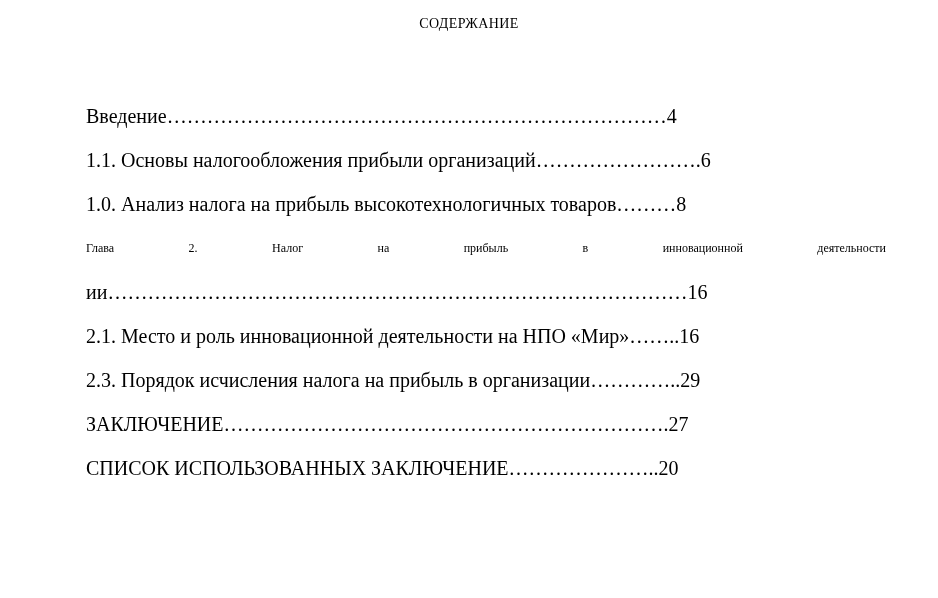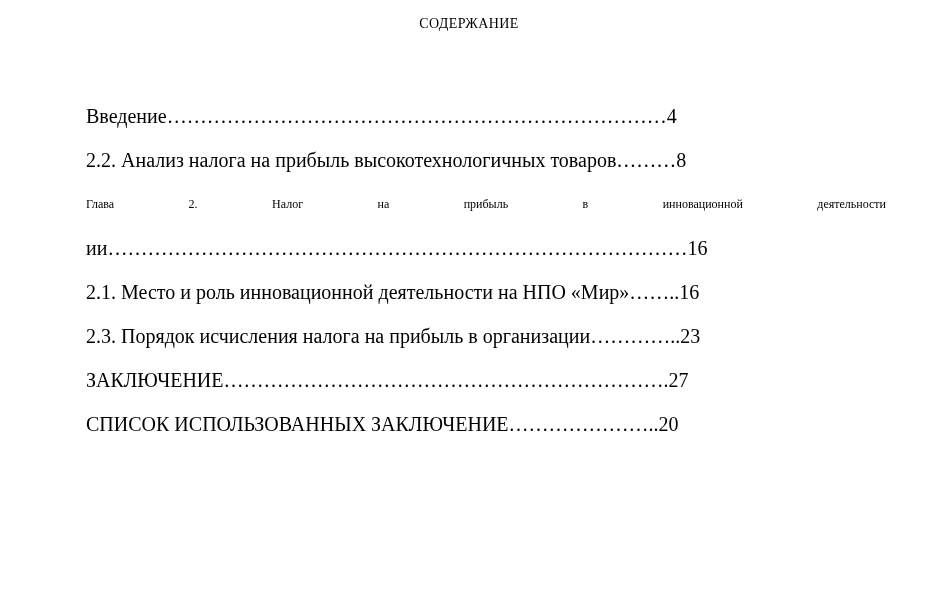--- a/index.html
+++ b/index.html
@@ -75,37 +75,40 @@
 
   <div class="doc-title">СОДЕРЖАНИЕ</div>
 
   <div class="toc">
 
     <div class="toc-entry">
       <span>Введение</span><span class="leader">…………………………………………………………………</span><span class="pageno">4</span>
     </div>
 
 
+    <div class="toc-entry">
+      <span>1.1. Основы налогообложения прибыли организаций</span><span class="leader">…………………….</span><span class="pageno">6</span>
+    </div>
 
     <div class="toc-entry">
-      <span>2.2. Анализ налога на прибыль высокотехнологичных товаров</span><span class="leader">………</span><span class="pageno">8</span>
+      <span>1.0. Анализ налога на прибыль высокотехнологичных товаров</span><span class="leader">………</span><span class="pageno">8</span>
     </div>
 
     <div class="toc-entry wrap">
       <span class="line1">Глава 2. Налог на прибыль в инновационной деятельности</span>
       <span class="line2"><span>организации</span><span class="leader">……………………………………………………………………………</span><span class="pageno">16</span></span>
     </div>
 
     <div class="toc-entry">
       <span>2.1. Место и роль инновационной деятельности на НПО «Мир»</span><span class="leader">……..</span><span class="pageno">16</span>
     </div>
 
 
     <div class="toc-entry">
-      <span>2.3. Порядок исчисления налога на прибыль в организации</span><span class="leader">…………..</span><span class="pageno">23</span>
+      <span>2.3. Порядок исчисления налога на прибыль в организации</span><span class="leader">…………..</span><span class="pageno">29</span>
     </div>
 
     <div class="toc-entry">
       <span>ЗАКЛЮЧЕНИЕ</span><span class="leader">………………………………………………………….</span><span class="pageno">27</span>
     </div>
 
     <div class="toc-entry">
       <span>СПИСОК ИСПОЛЬЗОВАННЫХ ЗАКЛЮЧЕНИЕ</span><span class="leader">…………………..</span><span class="pageno">20</span>
     </div>
 

